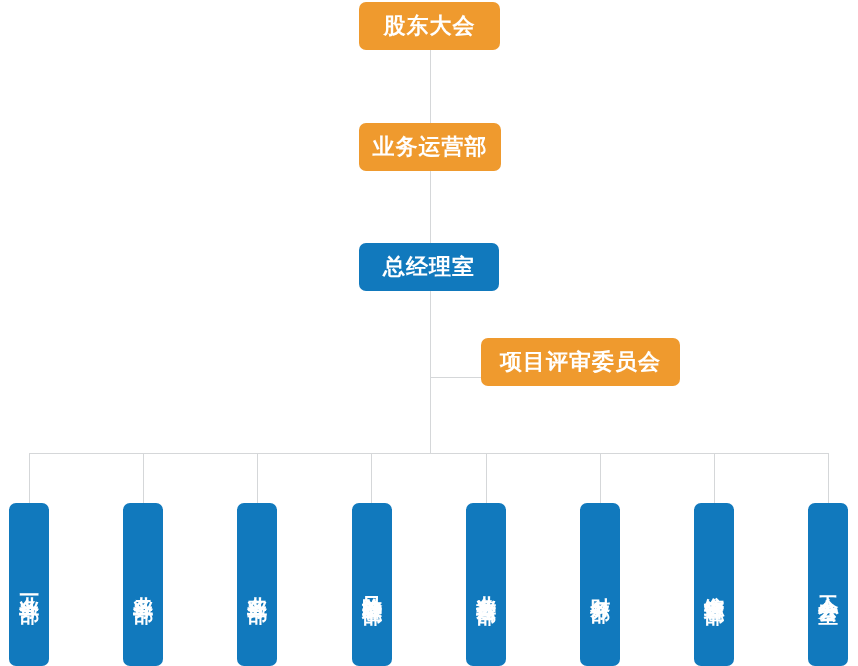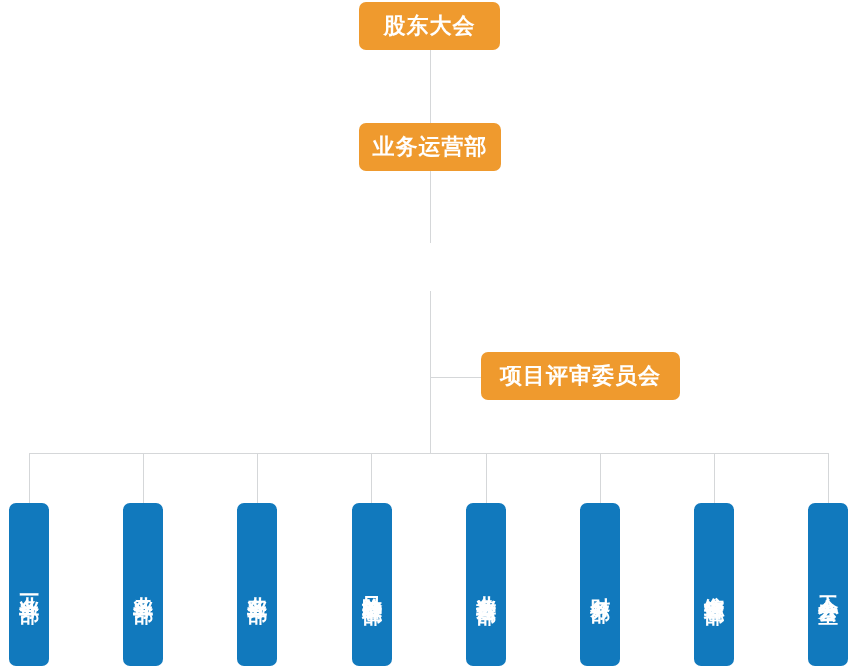--- a/index.html
+++ b/index.html
@@ -93,22 +93,23 @@
   <div class="conn conn-v" style="left:371px; top:453px; height:50px;"></div>
   <div class="conn conn-v" style="left:486px; top:453px; height:50px;"></div>
   <div class="conn conn-v" style="left:600px; top:453px; height:50px;"></div>
   <div class="conn conn-v" style="left:714px; top:453px; height:50px;"></div>
   <div class="conn conn-v" style="left:828px; top:453px; height:50px;"></div>
 
   <div class="node h-node orange" style="left:359px; top:2px; width:141px;">股东大会</div>
 
   <div class="node h-node orange" style="left:359px; top:123px; width:142px;">业务运营部</div>
 
+  <div class="node h-node blue" style="left:359px; top:243px; width:140px;">总经理室</div>
 
-  <div class="node committee orange" style="left:481px; top:352px; width:199px;">项目评审委员会</div>
+  <div class="node committee orange" style="left:481px; top:338px; width:199px;">项目评审委员会</div>
 
   <div class="node dept blue" style="left:9px; top:503px; height:163px;">
     <span class="dept-label">业务一部</span>
   </div>
 
   <div class="node dept blue" style="left:123px; top:503px; height:163px;">
     <span class="dept-label">业务二部</span>
   </div>
 
   <div class="node dept blue" style="left:237px; top:503px; height:163px;">

